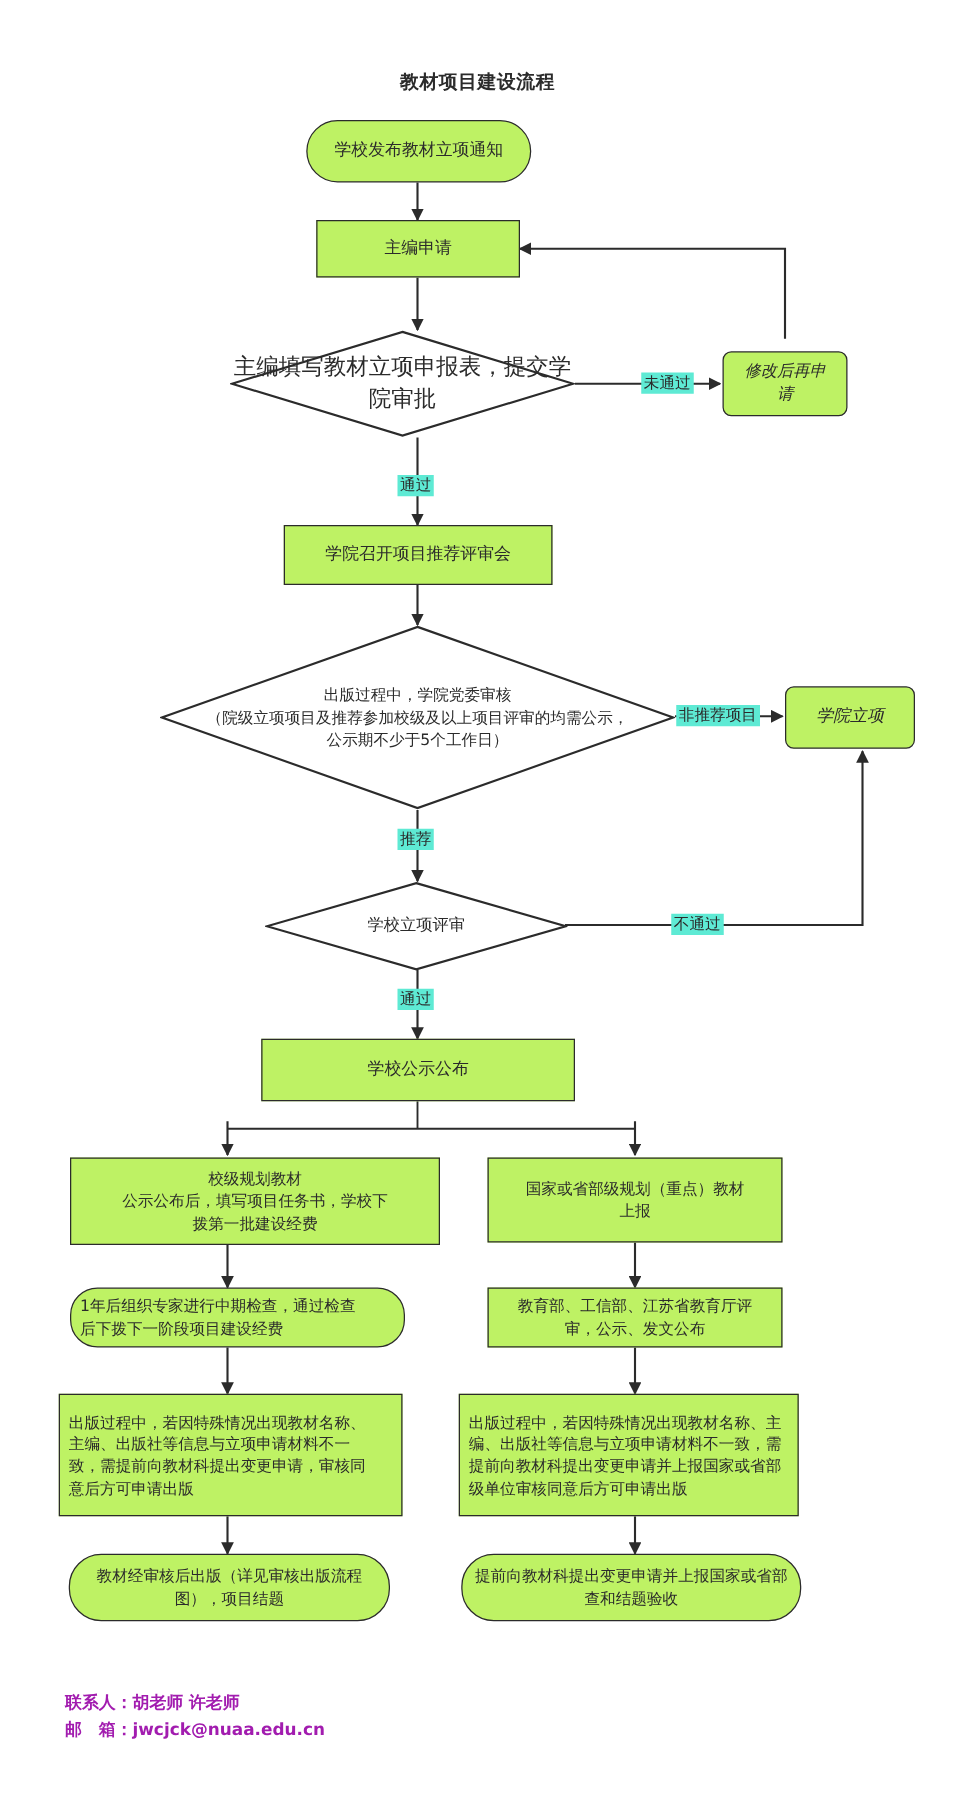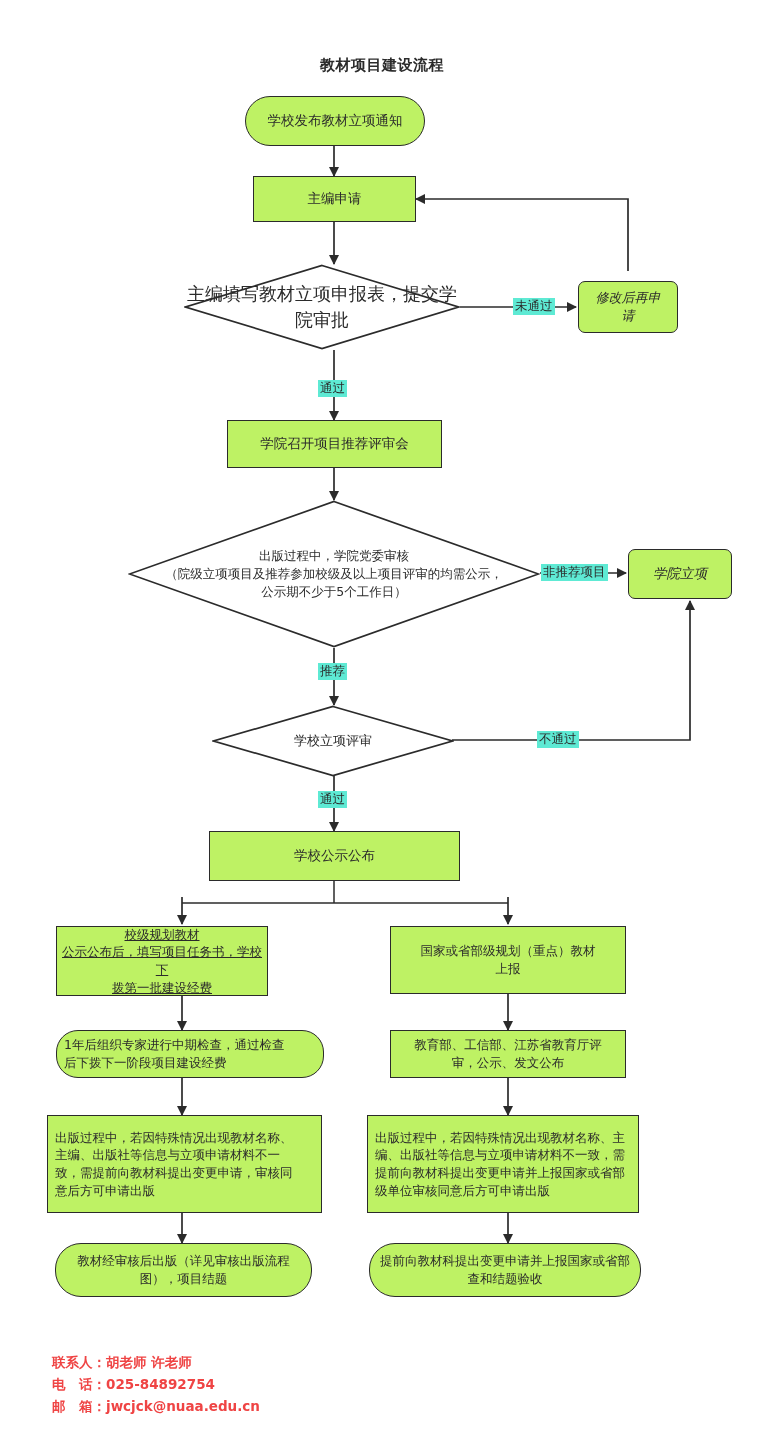--- a/index.html
+++ b/index.html
@@ -95,21 +95,21 @@
     font-weight: bold;
     letter-spacing: 0.5px;
   }
   #footer {
     position: absolute;
     left: 52px;
     top: 1352px;
     font-size: 13.5px;
     font-weight: bold;
     line-height: 1.62;
-    color: #ef4444;
+    color: #a21caf;
   }
   #footer div { white-space: pre; }
 </style>
 </head>
 <body>
 
 <div id="flow-root">
 
   <div id="chart-title">教材项目建设流程</div>
 
@@ -212,21 +212,21 @@
     </svg>
     <div class="diamond-label">
       <span class="txt" style="font-size:13px;">学校立项评审</span>
     </div>
   </div>
 
   <div class="node rect" style="left:209px; top:831px; width:251px; height:50px; font-size:13.5px;">
     <span class="txt">学校公示公布</span>
   </div>
 
-  <div class="node rect" style="left:56px; top:926px; width:212px; height:70px; font-size:12.5px;text-decoration:underline;">
+  <div class="node rect" style="left:56px; top:926px; width:296px; height:70px; font-size:12.5px;">
     <span class="txt">校级规划教材
 公示公布后，填写项目任务书，学校下
 拨第一批建设经费</span>
   </div>
 
   <div class="node rect" style="left:390px; top:926px; width:236px; height:68px; font-size:12.5px;">
     <span class="txt">国家或省部级规划（重点）教材
 上报</span>
   </div>
 
@@ -271,17 +271,16 @@
   <div class="edge-label" style="left:541px; top:564px; font-size:12.5px;">非推荐项目</div>
 
   <div class="edge-label" style="left:318px; top:663px; font-size:12.5px;">推荐</div>
 
   <div class="edge-label" style="left:537px; top:731px; font-size:12.5px;">不通过</div>
 
   <div class="edge-label" style="left:318px; top:791px; font-size:12.5px;">通过</div>
 
   <div id="footer">
     <div>联系人：胡老师 许老师</div>
-    <div>电　话：025-84892754</div>
     <div>邮　箱：jwcjck@nuaa.edu.cn</div>
   </div>
 
 </div>
 
 </body></html>

